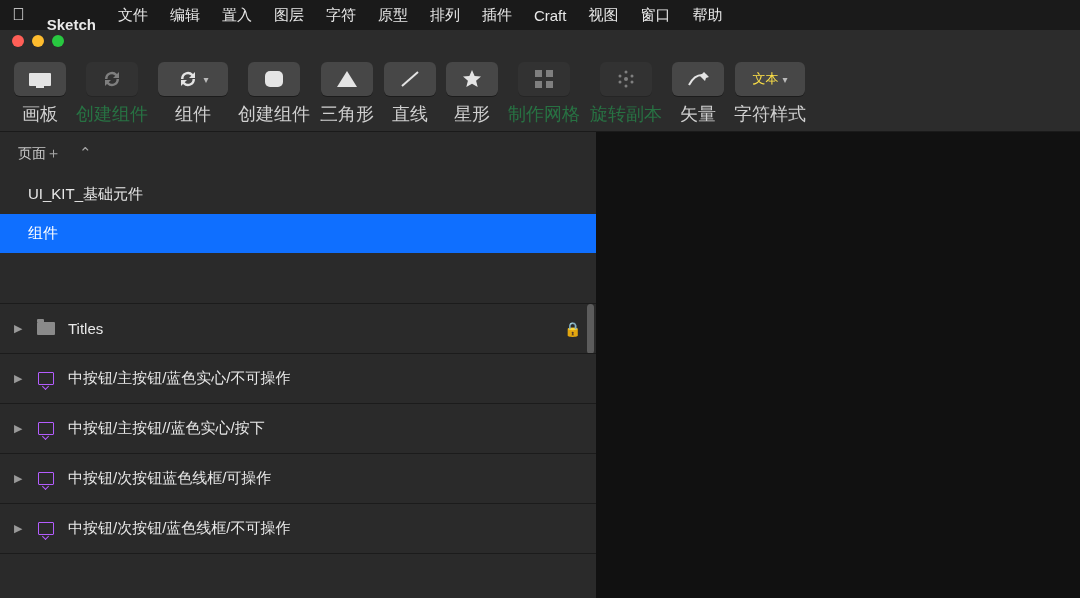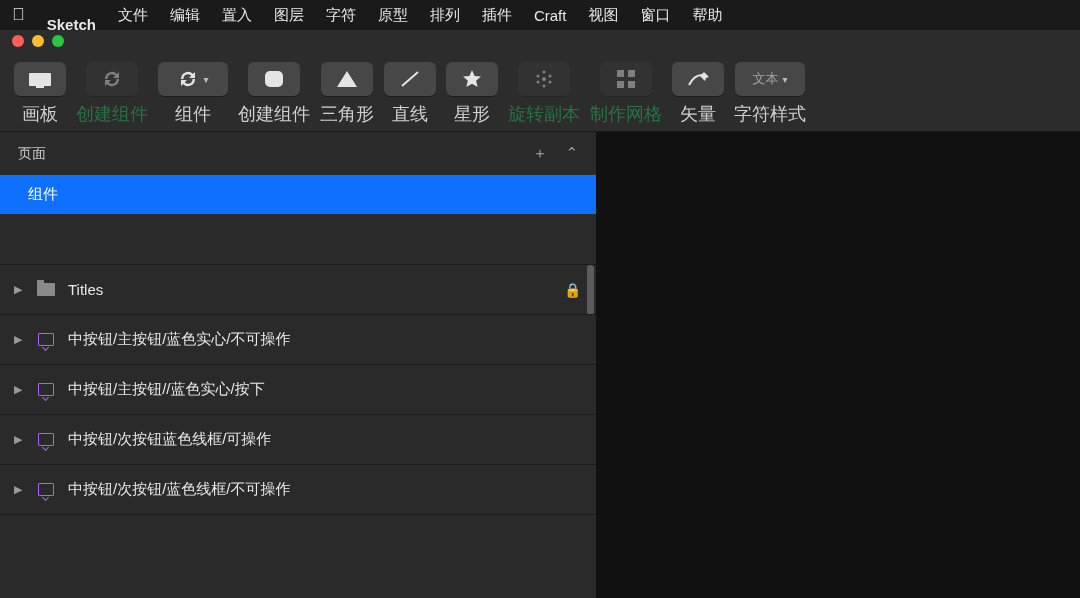--- a/index.html
+++ b/index.html
@@ -19,21 +19,21 @@
 .tbtn .btn-box { width: 52px; height: 34px; background: #474747; border-radius: 6px; display: flex; align-items: center; justify-content: center; box-shadow: 0 1px 0 rgba(0,0,0,.35); }
 .tbtn .btn-box.wide { width: 70px; }
 .tbtn.disabled .btn-box { background: #3a3a3a; }
 .tbtn.disabled { opacity: .45; }
 .tbtn .lbl { font-size: 18px; color: #d0d0d0; }
 .tbtn.disabled .lbl { color: #22c55e; }
 .chev { font-size: 10px; margin-left: 4px; color: #bbb; }
 .main { display: flex; height: 466px; }
 .leftpanel { width: 596px; background: #2a2a2a; display: flex; flex-direction: column; }
 .canvas { flex: 1; background: #111; }
-.pages-hdr { display: flex; align-items: center; justify-content: space-between; padding: 12px 18px 12px 18px; font-size: 14px; color: #c8c8c8; }
+.pages-hdr { display: flex; align-items: center; justify-content: flex-start; padding: 12px 18px 12px 18px; font-size: 14px; color: #c8c8c8; }
 .pages-hdr .right { display: flex; gap: 18px; font-size: 15px; color: #a8a8a8; }
 .page-item { padding: 10px 28px; font-size: 15px; color: #e8e8e8; cursor: default; }
 .page-item.selected { background: #0f6fff; color: #fff; }
 .pages-gap { height: 50px; }
 .layers { border-top: 1px solid #1b1b1b; }
 .layer-row { display: flex; align-items: center; padding: 0 14px; height: 50px; gap: 12px; font-size: 15px; border-bottom: 1px solid #1b1b1b; position: relative; }
 .layer-row .arrow { font-size: 11px; color: #999; width: 10px; }
 .layer-row .ico { width: 20px; height: 16px; display: flex; align-items: center; justify-content: center; }
 .folder-ico { width: 18px; height: 13px; background: #8a8a8a; border-radius: 1px; position: relative; }
 .folder-ico::before { content: ""; position: absolute; top: -3px; left: 0; width: 7px; height: 3px; background: #8a8a8a; border-radius: 1px 1px 0 0; }
@@ -140,76 +140,77 @@
             <svg width="22" height="20">
               <path d="M11 1l2.6 6 6.4.5-4.9 4.3 1.6 6.2L11 14.8 5.3 18l1.6-6.2L2 7.5l6.4-.5z" fill="#e4e4e4"></path>
             </svg>
           </span>
         </div>
         <div class="lbl">星形</div>
       </div>
       <div class="tbtn disabled">
         <div class="btn-box">
           <span>
+            <svg width="20" height="20">
+              <rect x="1" y="1" width="7" height="7" fill="#e4e4e4"></rect>
+              <rect x="12" y="1" width="7" height="7" fill="#e4e4e4"></rect>
+              <rect x="1" y="12" width="7" height="7" fill="#e4e4e4"></rect>
+              <rect x="12" y="12" width="7" height="7" fill="#e4e4e4"></rect>
+            </svg>
+          </span>
+        </div>
+        <div class="lbl">制作网格</div>
+      </div>
+      <div class="tbtn disabled">
+        <div class="btn-box">
+          <span>
             <svg width="22" height="20">
               <circle cx="11" cy="10" r="2" fill="#e4e4e4"></circle>
               <circle cx="11" cy="3" r="1.5" fill="#e4e4e4"></circle>
               <circle cx="17" cy="7" r="1.5" fill="#e4e4e4"></circle>
               <circle cx="17" cy="13" r="1.5" fill="#e4e4e4"></circle>
               <circle cx="11" cy="17" r="1.5" fill="#e4e4e4"></circle>
               <circle cx="5" cy="13" r="1.5" fill="#e4e4e4"></circle>
               <circle cx="5" cy="7" r="1.5" fill="#e4e4e4"></circle>
             </svg>
           </span>
         </div>
         <div class="lbl">旋转副本</div>
       </div>
-      <div class="tbtn disabled">
-        <div class="btn-box">
-          <span>
-            <svg width="20" height="20">
-              <rect x="1" y="1" width="7" height="7" fill="#e4e4e4"></rect>
-              <rect x="12" y="1" width="7" height="7" fill="#e4e4e4"></rect>
-              <rect x="1" y="12" width="7" height="7" fill="#e4e4e4"></rect>
-              <rect x="12" y="12" width="7" height="7" fill="#e4e4e4"></rect>
-            </svg>
-          </span>
-        </div>
-        <div class="lbl">制作网格</div>
-      </div>
       <div class="tbtn">
         <div class="btn-box">
           <span>
             <svg width="24" height="18">
               <path d="M3 15 Q10 2 21 6" stroke="#e4e4e4" stroke-width="2" fill="none"></path>
               <path d="M18 2l5 5-3 1-1 3-5-5z" fill="#e4e4e4"></path>
             </svg>
           </span>
         </div>
         <div class="lbl">矢量</div>
       </div>
       <div class="tbtn">
         <div class="btn-box wide">
-          <span style="font-size:13px;color:#a3a3a3">文本</span>
+          <span style="font-size:13px;color:#fde047">文本</span>
           <span class="chev">▾</span>
         </div>
         <div class="lbl">字符样式</div>
       </div>
     </div>
 
   <div class="main">
     <div class="leftpanel">
       <div class="pages-hdr">
         <span>页面</span>
         <div class="right">
           <span>＋</span>
           <span>⌃</span>
         </div>
       </div>
       <div id="page-list">
+          <div class="page-item">UI_KIT_基础元件</div>
           <div class="page-item selected">组件</div>
         </div>
       <div class="pages-gap"></div>
       <div class="layers layers-wrap" id="layer-list">
         <div class="scrollbar"></div>
       <div class="layer-row">
             <span class="arrow">▶</span>
             <span class="ico">
               <div class="folder-ico"></div>
             </span>

